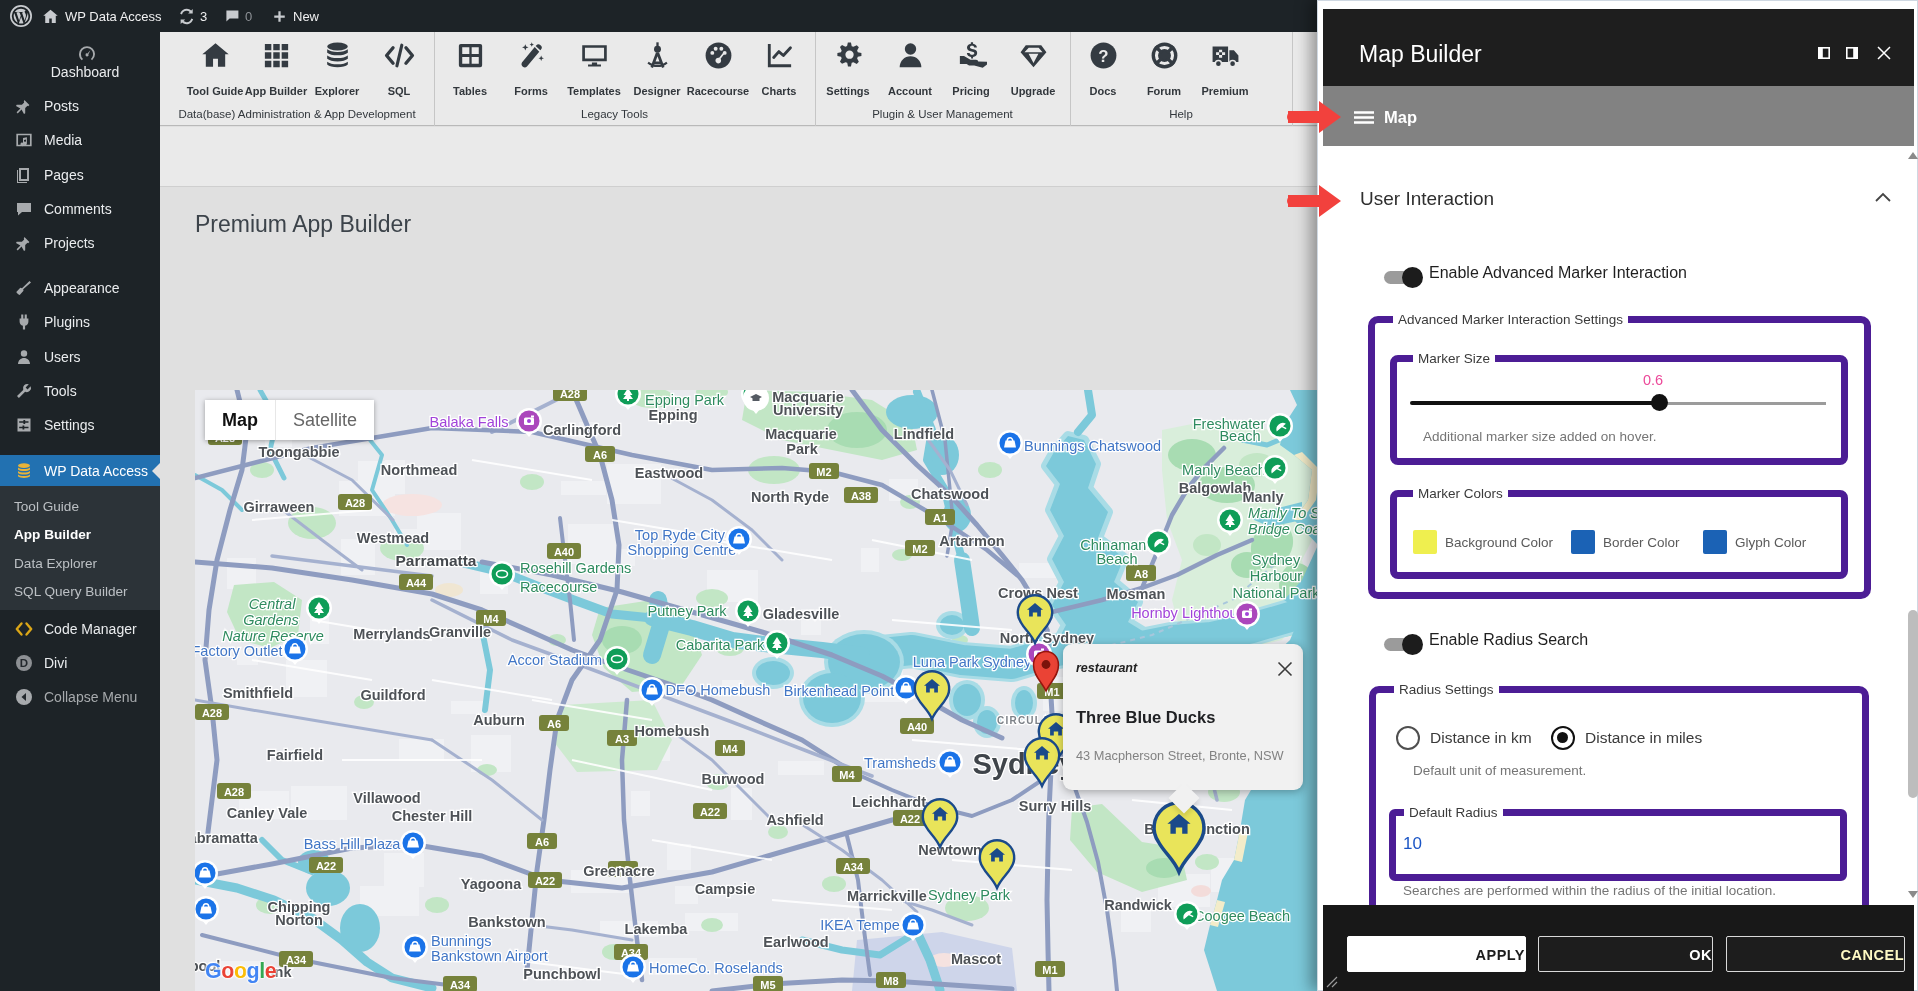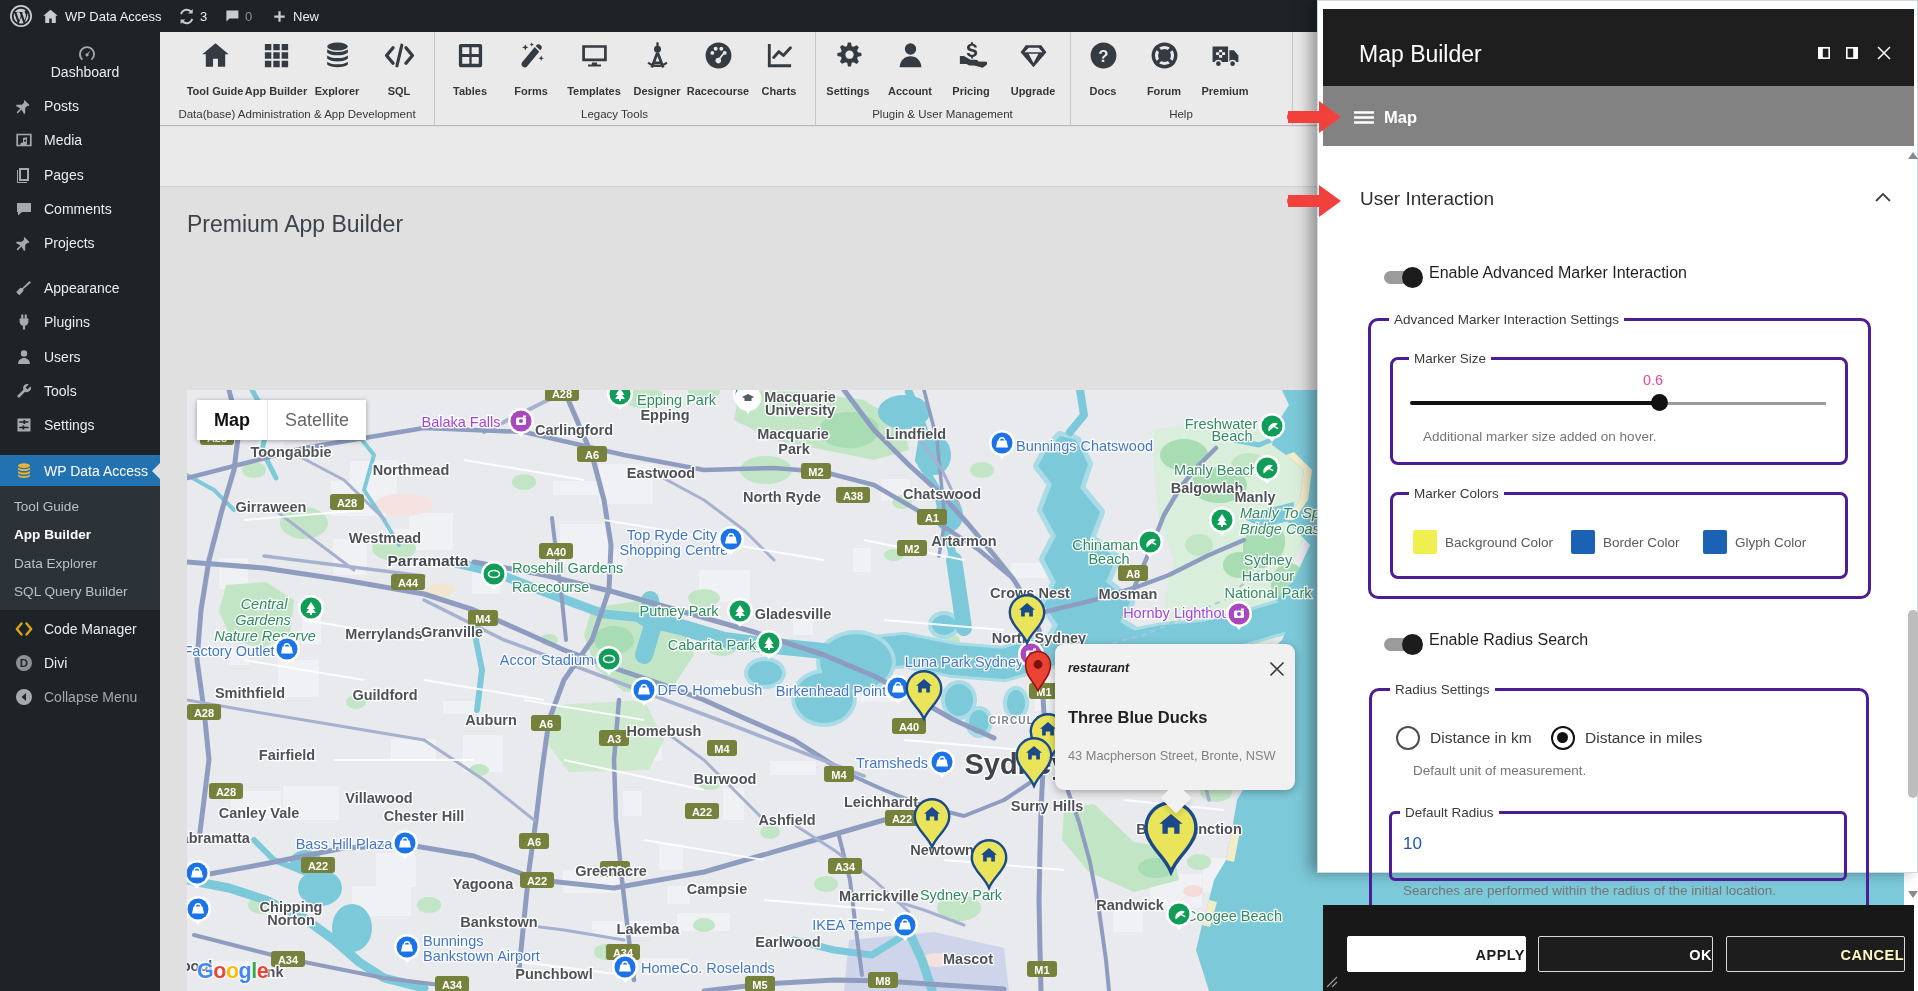--- a/index.html
+++ b/index.html
@@ -2,23 +2,23 @@
 <html><head>
 <meta charset="utf-8">
 <style>
 * { margin:0; padding:0; box-sizing:border-box; }
 html,body { width:1918px; height:991px; overflow:hidden; font-family:"Liberation Sans", sans-serif; }
 #adminbar { position:absolute; left:0; top:0; width:1918px; height:32px; background:#1d2327; color:#f0f0f1; z-index:30; }
 #sidebar { position:absolute; left:0; top:32px; width:160px; height:959px; background:#1d2327; z-index:25; }
 #content { position:absolute; left:160px; top:32px; width:1158px; height:959px; background:#e0e0e0; }
 #toolbar { position:absolute; left:160px; top:32px; width:1158px; height:94px; background:#eaeaea; border-bottom:1px solid #b9b9b9; z-index:5; }
 #substrip { position:absolute; left:160px; top:127px; width:1158px; height:60px; background:#eaeaea; border-bottom:1px solid #cfcfcf; }
-#mainarea { position:absolute; left:164px; top:188px; width:1158px; height:803px; background:#e0e0e0; }
+#mainarea { position:absolute; left:172px; top:188px; width:1158px; height:803px; background:#e0e0e0; }
 
-#panel { position:absolute; left:1317px; top:0px; width:601px; height:873px; background:#fff; border:1px solid #cfd8e2; box-shadow:-7px 0 14px rgba(0,0,0,.35); z-index:40; }
+#panel { position:absolute; left:1317px; top:0px; width:601px; height:991px; background:#fff; border:1px solid #cfd8e2; box-shadow:-7px 0 14px rgba(0,0,0,.35); z-index:40; }
 .mi { position:absolute; left:0; width:160px; height:34px; display:flex; align-items:center; }
 .mi .ic { width:20px; height:20px; margin-left:14px; display:inline-flex; align-items:center; justify-content:center; }
 .mi .lb { margin-left:10px; font-size:14px; color:#eaecee; }
 #wpda-active { position:absolute; left:0; top:423px; width:160px; height:31px; background:#2271b1; display:flex; align-items:center; }
 #wpda-active .ic { width:20px; height:20px; margin-left:14px; margin-right:10px; }
 #wpda-arrow { position:absolute; right:0; top:7.5px; width:0; height:0; border-top:8px solid transparent; border-bottom:8px solid transparent; border-right:8px solid #e0e0e0; }
 #submenu { position:absolute; left:0; top:454px; width:160px; height:124px; background:#2c3338; }
 .smi { position:absolute; left:14px; font-size:13.6px; }
 .titem { position:absolute; top:8px; width:90px; text-align:center; }
 .tic { width:31px; height:31px; display:inline-block; }
@@ -31,21 +31,21 @@
 .mbtn { padding:0 17px; line-height:40px; display:inline-block; }
 #glogo { position:absolute; left:10px; bottom:7px; font-size:21.5px; font-weight:bold; letter-spacing:-0.5px; text-shadow:0 0 2px #fff,0 0 2px #fff,0 0 3px #fff,0 0 3px #fff; }
 #infowin { position:absolute; left:868px; top:254px; width:240px; height:146px; background:#f1f1f1; border-radius:9px; box-shadow:0 2px 8px rgba(0,0,0,.3); }
 #iwtail { position:absolute; left:978px; top:397px; width:22px; height:22px; background:#f1f1f1; transform:rotate(45deg); box-shadow:3px 3px 5px rgba(0,0,0,.12); }
 #phead { position:absolute; left:5px; top:8px; width:591px; height:77px; background:#1e1e1e; }
 #pmenubar { position:absolute; left:5px; top:85px; width:591px; height:60px; background:#828282; }
 #pbody { position:absolute; left:5px; top:0px; width:591px; height:905px; }
 .switch { position:absolute; width:37px; height:21px; }
 .sw-track { position:absolute; left:0; top:4px; width:37px; height:13px; border-radius:7px; background:#9b9b9b; }
 .sw-thumb { position:absolute; right:-2px; top:0px; width:21px; height:21px; border-radius:50%; background:#1c1c1c; }
-.fs { position:absolute; border:3px solid #4c1d95; border-radius:10px; }
+.fs { position:absolute; border:7px solid #4c1d95; border-radius:10px; }
 .fs legend { font-size:13.5px; color:#3a3a3a; padding:0 5px; margin-left:18px; }
 .hint { position:absolute; font-size:13.5px; color:#757575; }
 .swatch { position:absolute; top:529px; width:24px; height:24px; border-radius:2px; }
 .swlbl { position:absolute; top:534px; font-size:13.5px; color:#5a5a5a; }
 .radio { position:absolute; width:24px; height:24px; border-radius:50%; border:2.5px solid #4f4f4f; }
 .radio.checked { border-color:#111; }
 .radio.checked::after { content:""; position:absolute; left:4px; top:4px; width:11px; height:11px; border-radius:50%; background:#111; }
 #pscroll { position:absolute; left:584px; top:145px; width:12px; height:760px; }
 #pfoot { position:absolute; left:5px; top:904px; width:591px; height:86px; background:#181818; }
 .pbtn { position:absolute; top:31px; width:179px; height:36px; border-radius:2px; font-size:14.5px; font-weight:bold; text-align:right; line-height:36px; letter-spacing:0.5px; }

